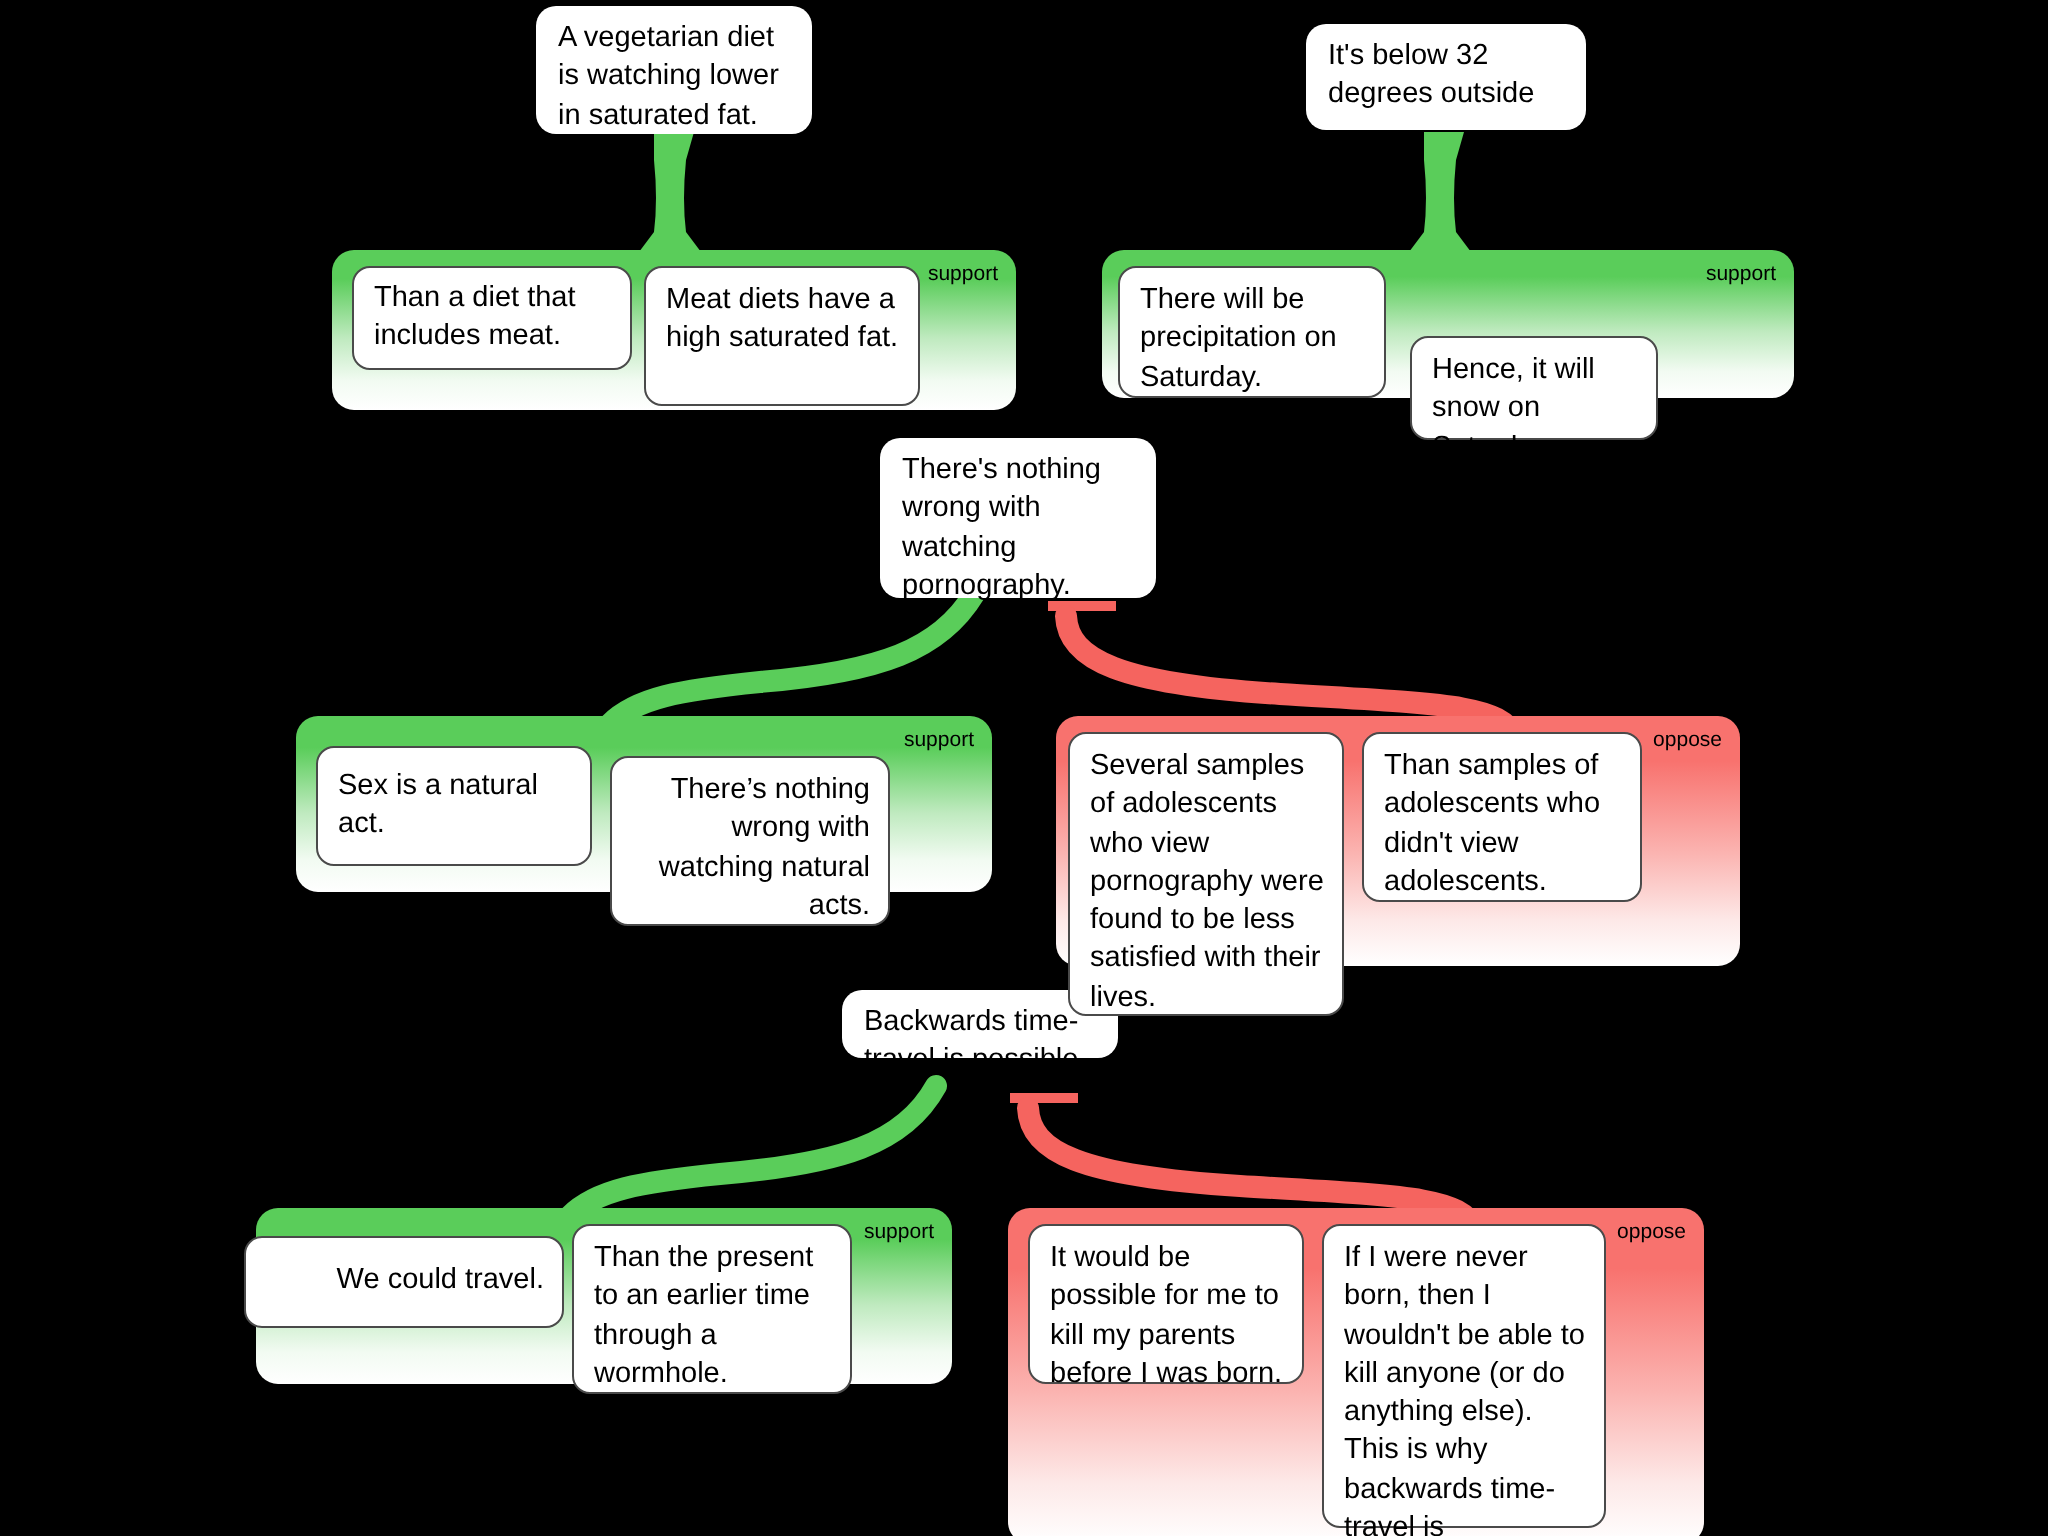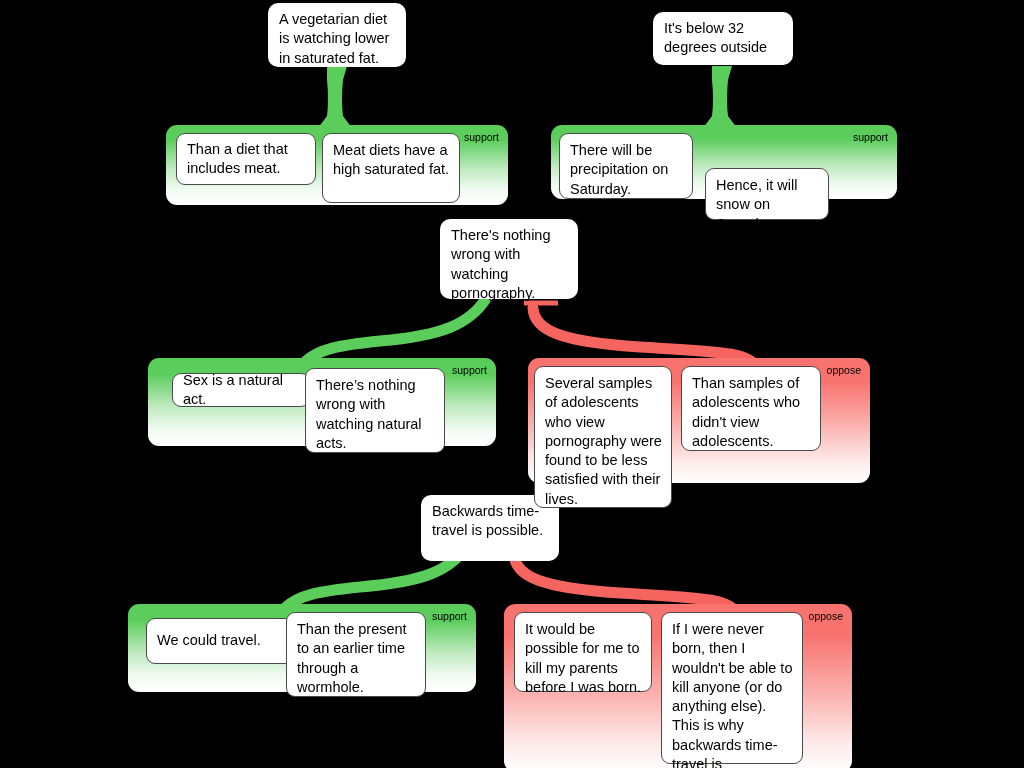--- a/index.html
+++ b/index.html
@@ -132,45 +132,45 @@
     <span>Hence, it will snow on Saturday.</span>
   </div>
 
   <div class="claim" style="left:440px; top:219px; width:138px; height:80px;">
     <span>There's nothing wrong with watching pornography.</span>
   </div>
 
   <div class="group support" style="left:148px; top:358px; width:348px; height:88px;">
     <div class="group-label">support</div>
   </div>
-  <div class="card centered" style="left:172px; top:373px; width:138px; height:34px;">
+  <div class="card centered" style="left:158px; top:373px; width:138px; height:60px;">
     <span>Sex is a natural act.</span>
   </div>
-  <div class="card topalign" style="left:305px; top:368px; width:140px; height:85px;">
+  <div class="card topalign" style="left:305px; top:378px; width:140px; height:85px;text-align:right;">
     <span>There’s nothing wrong with watching natural acts.</span>
   </div>
 
   <div class="group oppose" style="left:528px; top:358px; width:342px; height:125px;">
     <div class="group-label">oppose</div>
   </div>
   <div class="card topalign" style="left:534px; top:366px; width:138px; height:142px;">
     <span>Several samples of adolescents who view pornography were found to be less satisfied with their lives.</span>
   </div>
   <div class="card topalign" style="left:681px; top:366px; width:140px; height:85px;">
     <span>Than samples of adolescents who didn't view adolescents.</span>
   </div>
 
-  <div class="claim" style="left:421px; top:495px; width:138px; height:66px;">
+  <div class="claim" style="left:421px; top:495px; width:138px; height:34px;">
     <span>Backwards time-travel is possible.</span>
   </div>
 
   <div class="group support" style="left:128px; top:604px; width:348px; height:88px;">
     <div class="group-label">support</div>
   </div>
-  <div class="card centered" style="left:146px; top:618px; width:148px; height:46px;">
+  <div class="card centered" style="left:122px; top:618px; width:160px; height:46px;text-align:right;">
     <span>We could travel.</span>
   </div>
   <div class="card topalign" style="left:286px; top:612px; width:140px; height:85px;">
     <span>Than the present to an earlier time through a wormhole.</span>
   </div>
 
   <div class="group oppose" style="left:504px; top:604px; width:348px; height:168px;">
     <div class="group-label">oppose</div>
   </div>
   <div class="card topalign" style="left:514px; top:612px; width:138px; height:80px;">

